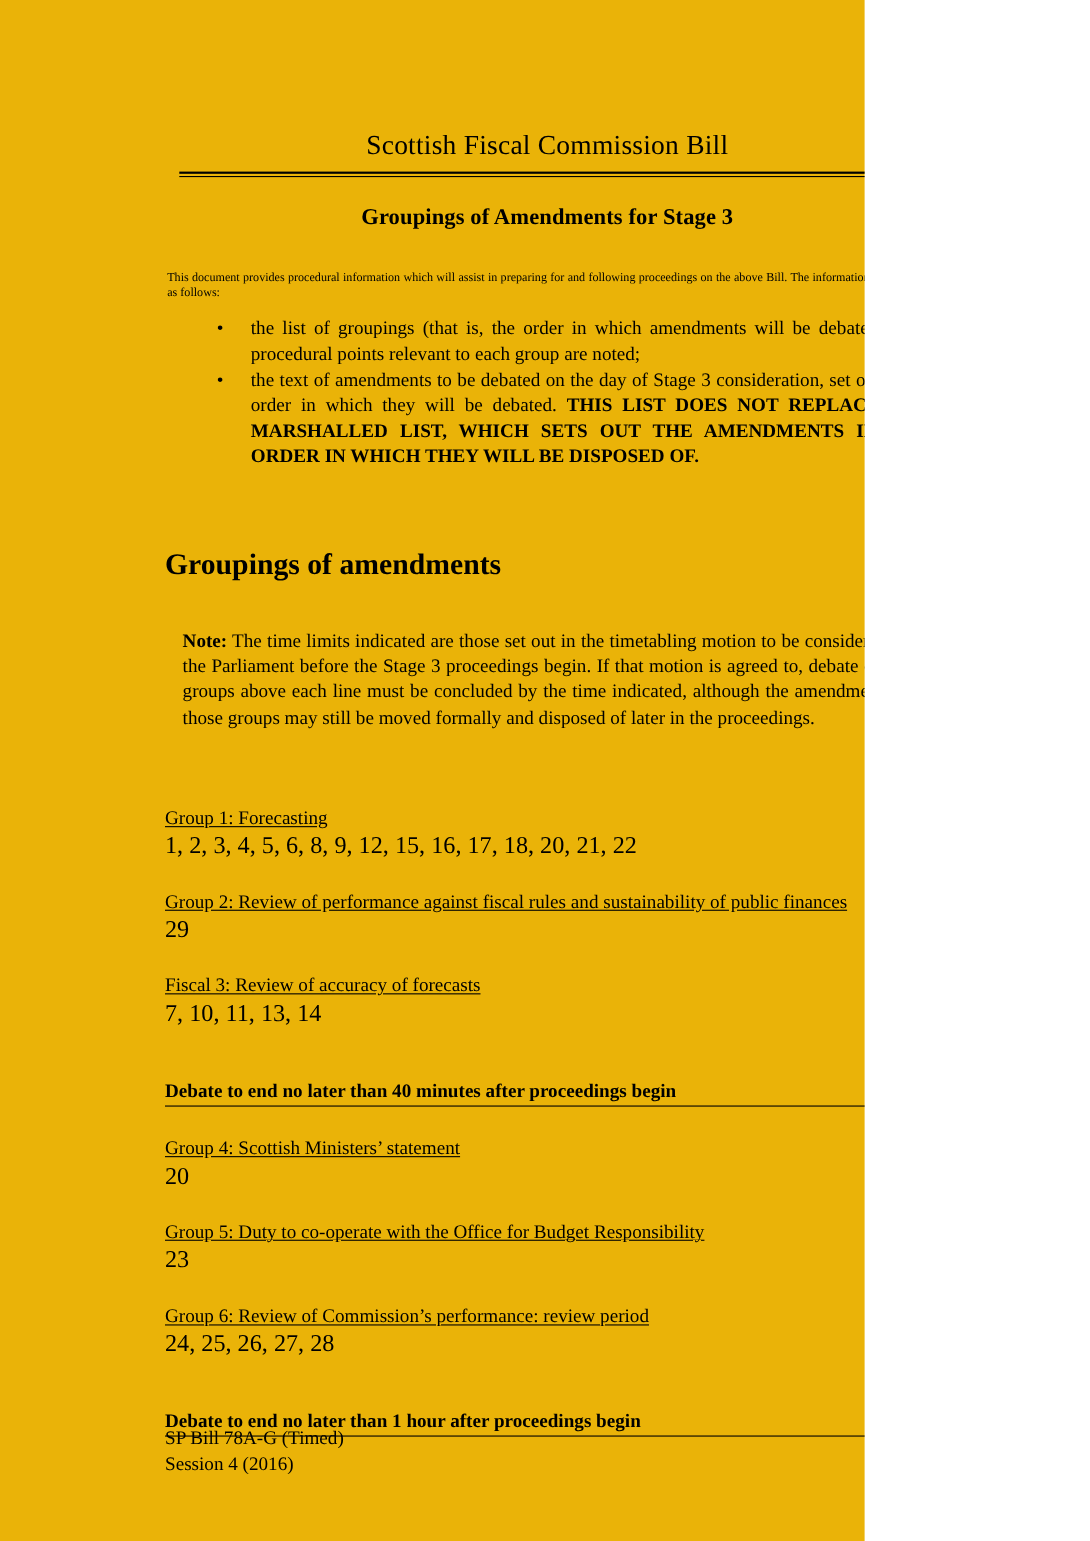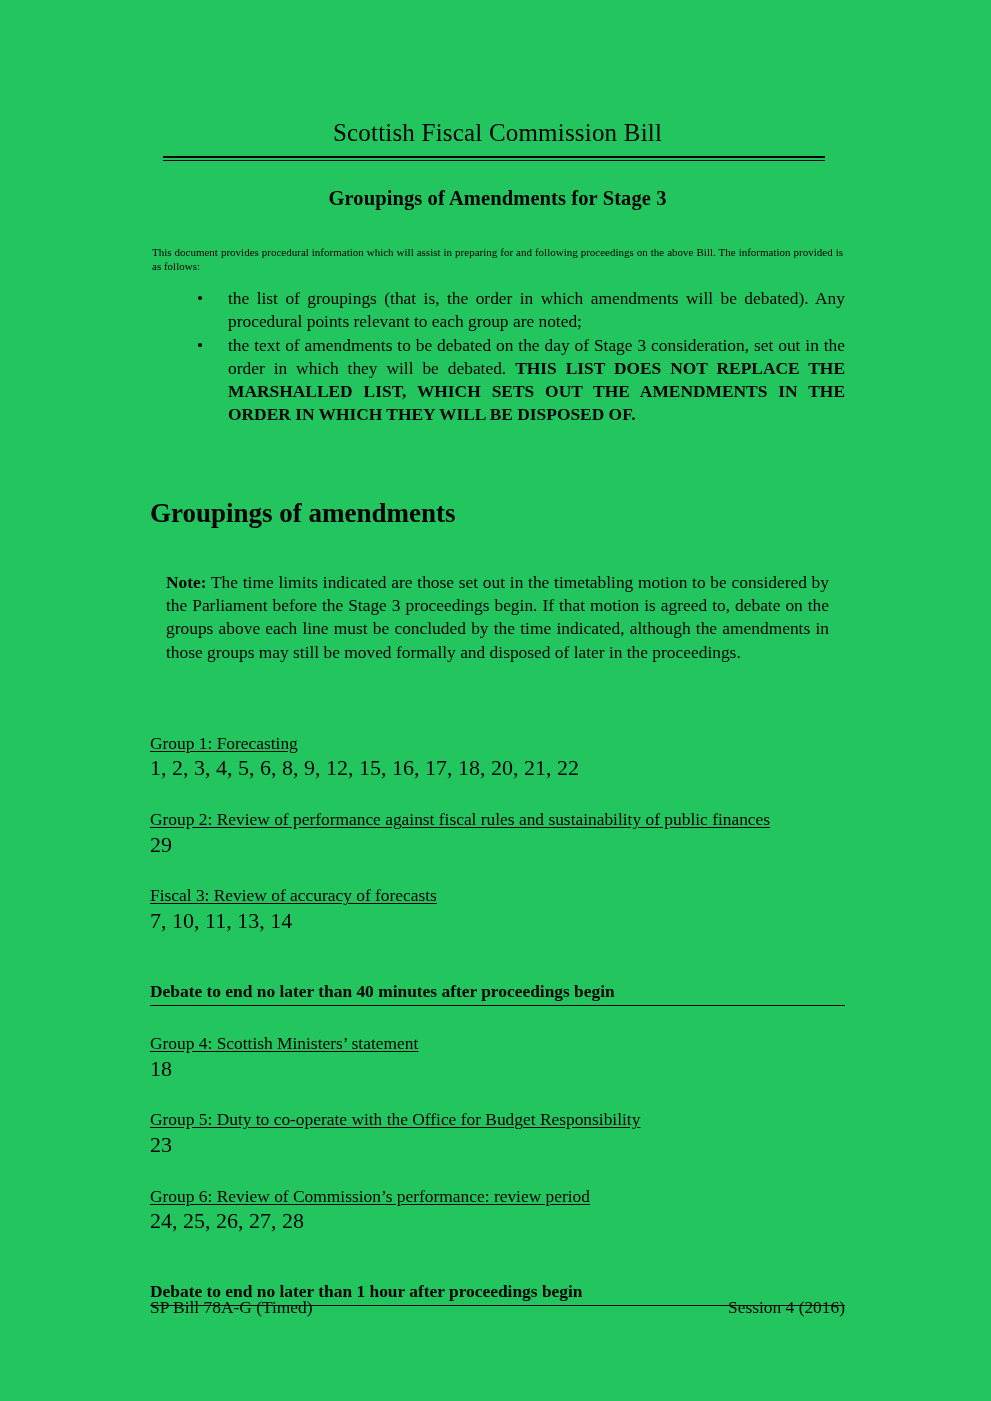--- a/index.html
+++ b/index.html
@@ -2,23 +2,23 @@
 <html><head>
 <meta charset="utf-8">
 <style>
   html, body {
     margin: 0;
     padding: 0;
     background: #ffffff;
   }
   .page {
     position: relative;
-    width: 991px;
+    width: 786px;
     height: 1401px;
-    background: #22c55e;
+    background: #eab308;
     font-family: "Liberation Serif", "DejaVu Serif", serif;
     color: #000000;
     overflow: hidden;
     box-sizing: border-box;
   }
   .content {
     position: absolute;
     left: 150px;
     top: 0;
     width: 695px;
@@ -145,20 +145,21 @@
   .footer {
     position: absolute;
     left: 150px;
     top: 1296px;
     width: 695px;
     display: flex;
     justify-content: space-between;
     align-items: baseline;
     font-size: 17.4px;
     line-height: 1.3;
+    flex-direction: column;
   }
 </style>
 </head>
 <body>
 
 <div class="page">
 
   <div class="content">
 
     <h1 class="doc-title">Scottish Fiscal Commission Bill</h1>
@@ -200,21 +201,21 @@
     </div>
 
     <div class="deadline">
       <span class="deadline-text">Debate to end no later than 40 minutes after proceedings begin</span>
       <div class="deadline-rule"></div>
     </div>
 
     <div class="groups" style="padding-top:26px;">
       <div class="group">
         <div class="group-title">Group 4: Scottish Ministers’ statement</div>
-        <div class="group-amendments">18</div>
+        <div class="group-amendments">20</div>
       </div>
       <div class="group">
         <div class="group-title">Group 5: Duty to co-operate with the Office for Budget Responsibility</div>
         <div class="group-amendments">23</div>
       </div>
       <div class="group">
         <div class="group-title">Group 6: Review of Commission’s performance: review period</div>
         <div class="group-amendments">24, 25, 26, 27, 28</div>
       </div>
     </div>

